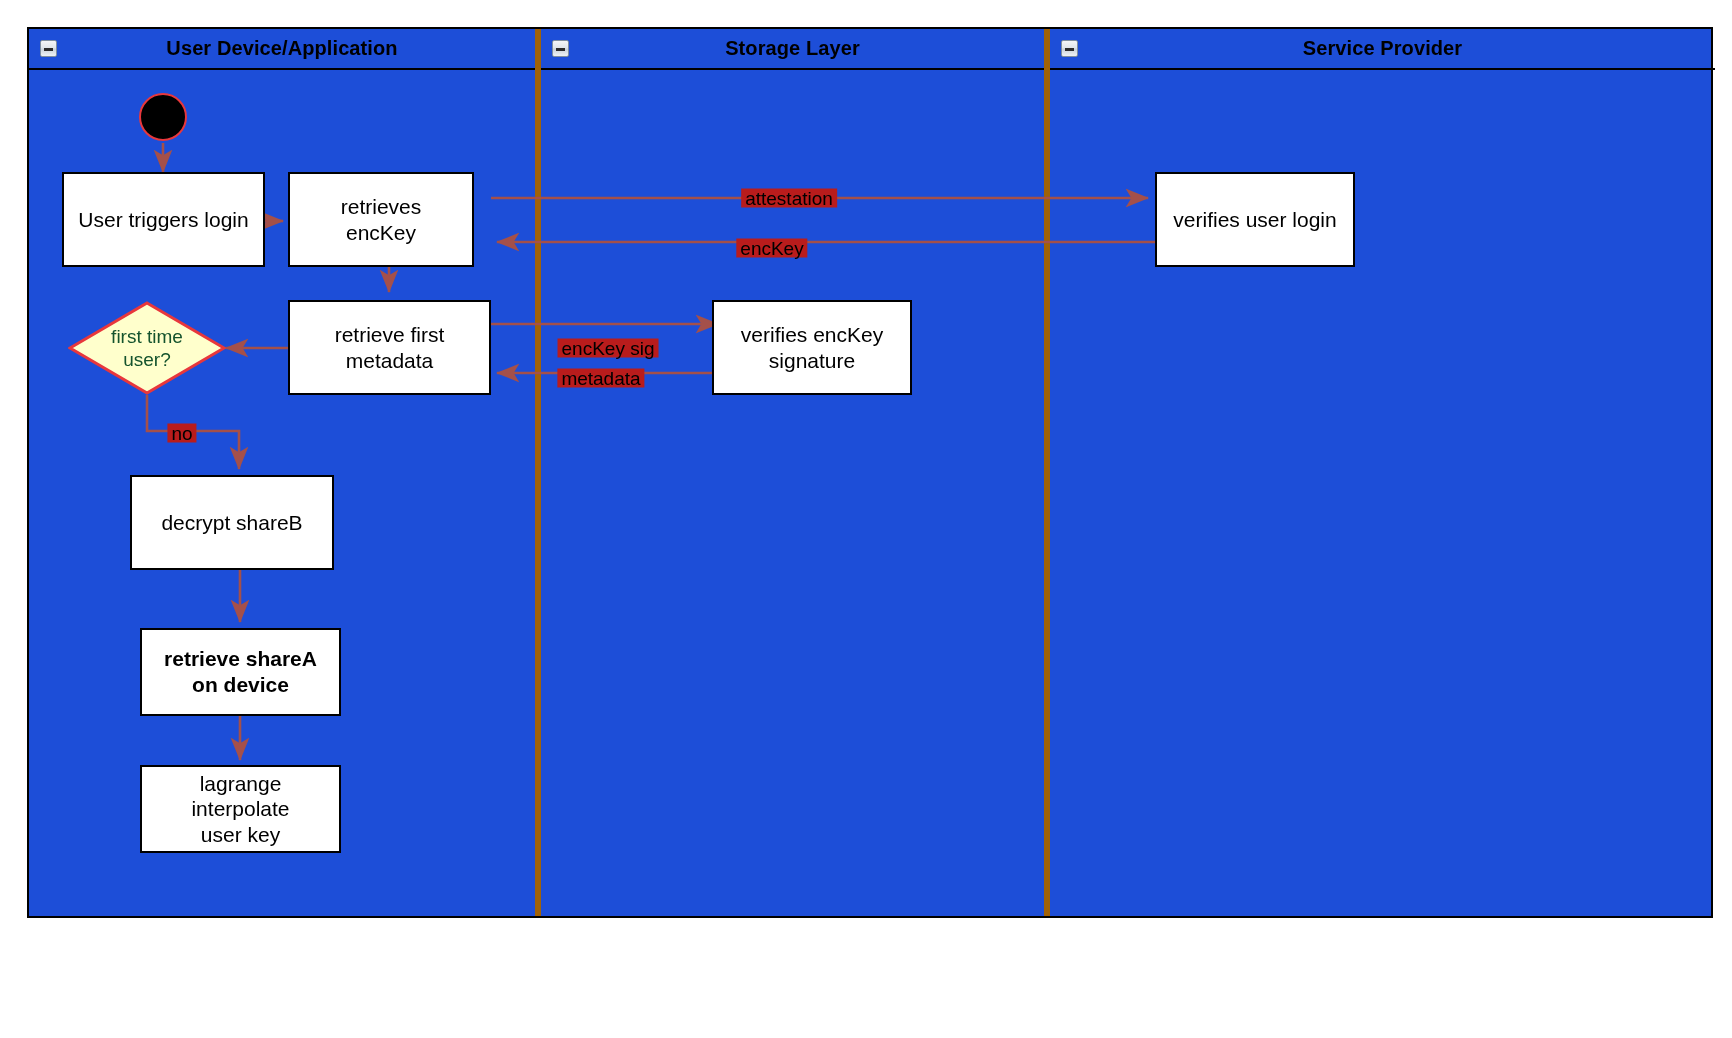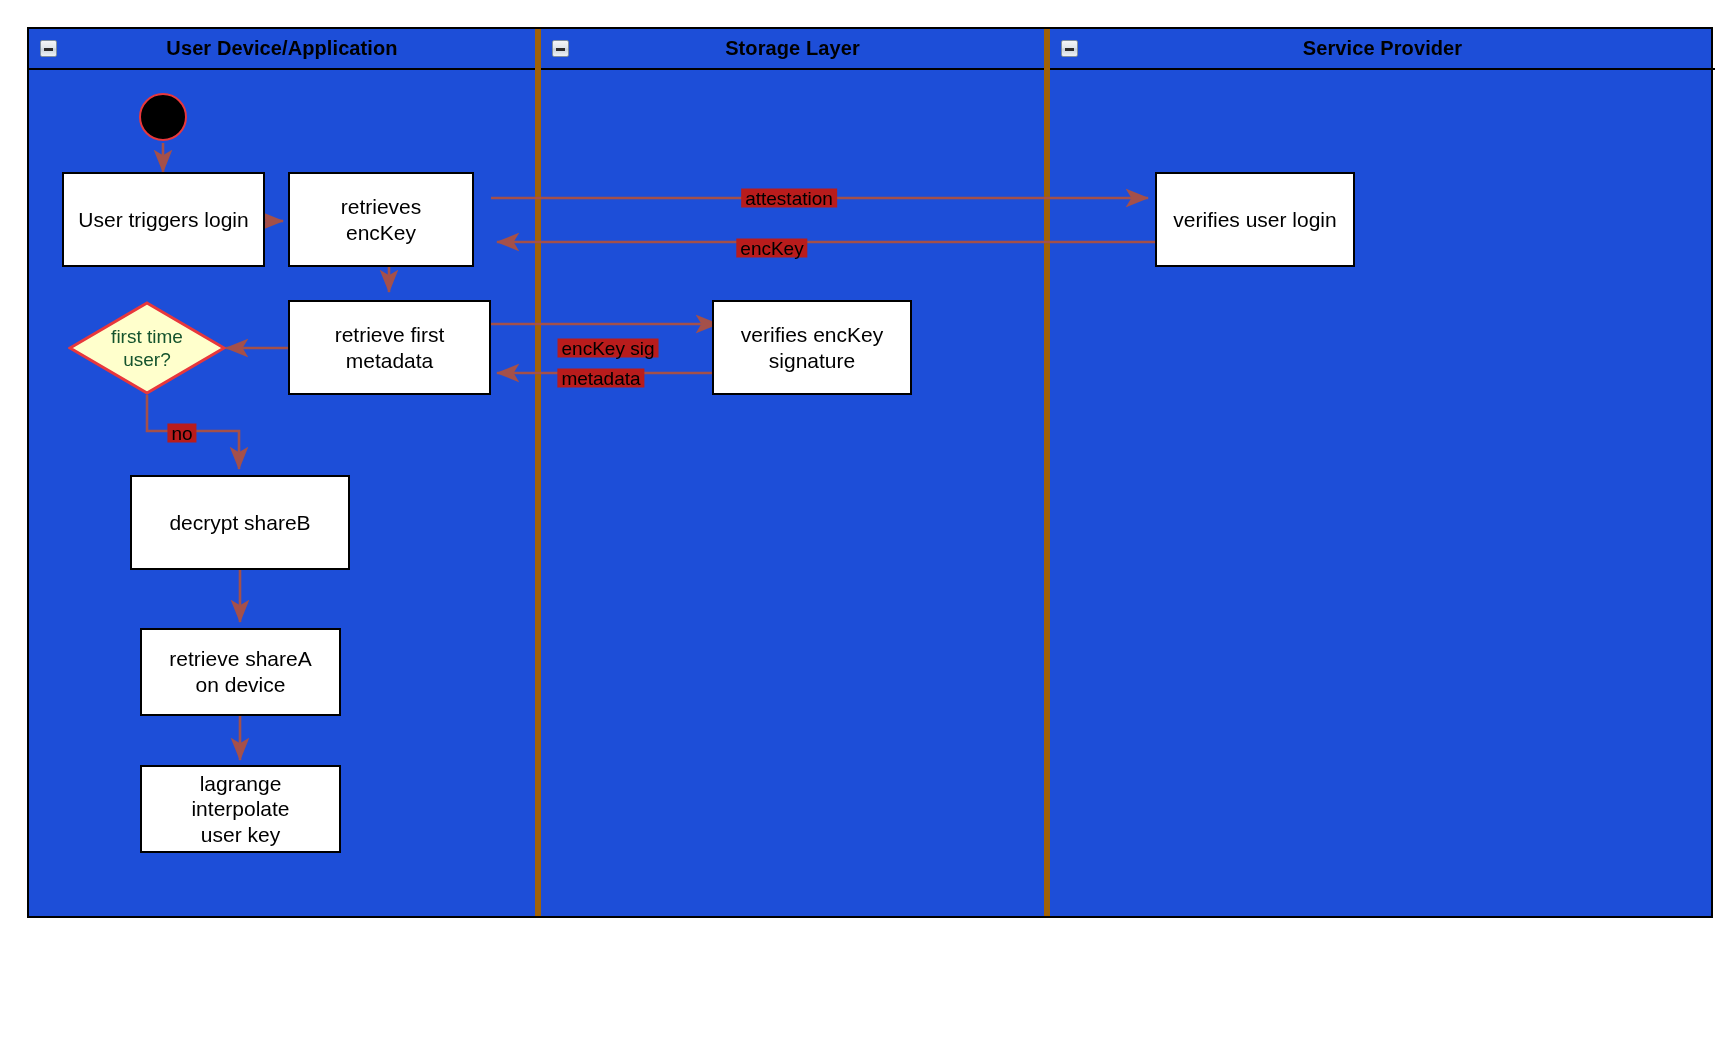--- a/index.html
+++ b/index.html
@@ -212,23 +212,23 @@
 metadata</div>
 
   <div class="decision" style="left:68px; top:301px; width:158px; height:94px;">
     <svg width="158" height="94" viewBox="0 0 158 94">
       <polygon points="79,2 156,47 79,92 2,47" fill="#ffffcc" stroke="#e8373c" stroke-width="3"></polygon>
     </svg>
     <span class="dtext">first time
 user?</span>
   </div>
 
-  <div class="node" style="left:130px; top:475px; width:220px; height:95px;">decrypt shareB</div>
-
-  <div class="node" style="left:140px; top:628px; width:201px; height:88px;">retrieve shareA
+  <div class="node" style="left:130px; top:475px; width:204px; height:95px;">decrypt shareB</div>
+
+  <div class="node" style="left:140px; top:628px; width:201px; height:88px;font-weight:bold;">retrieve shareA
 on device</div>
 
   <div class="node" style="left:140px; top:765px; width:201px; height:88px;">lagrange interpolate
 user key</div>
 
   <div class="node" style="left:712px; top:300px; width:200px; height:95px;">verifies encKey
 signature</div>
 
   <div class="node" style="left:1155px; top:172px; width:200px; height:95px;">verifies user login</div>
 

